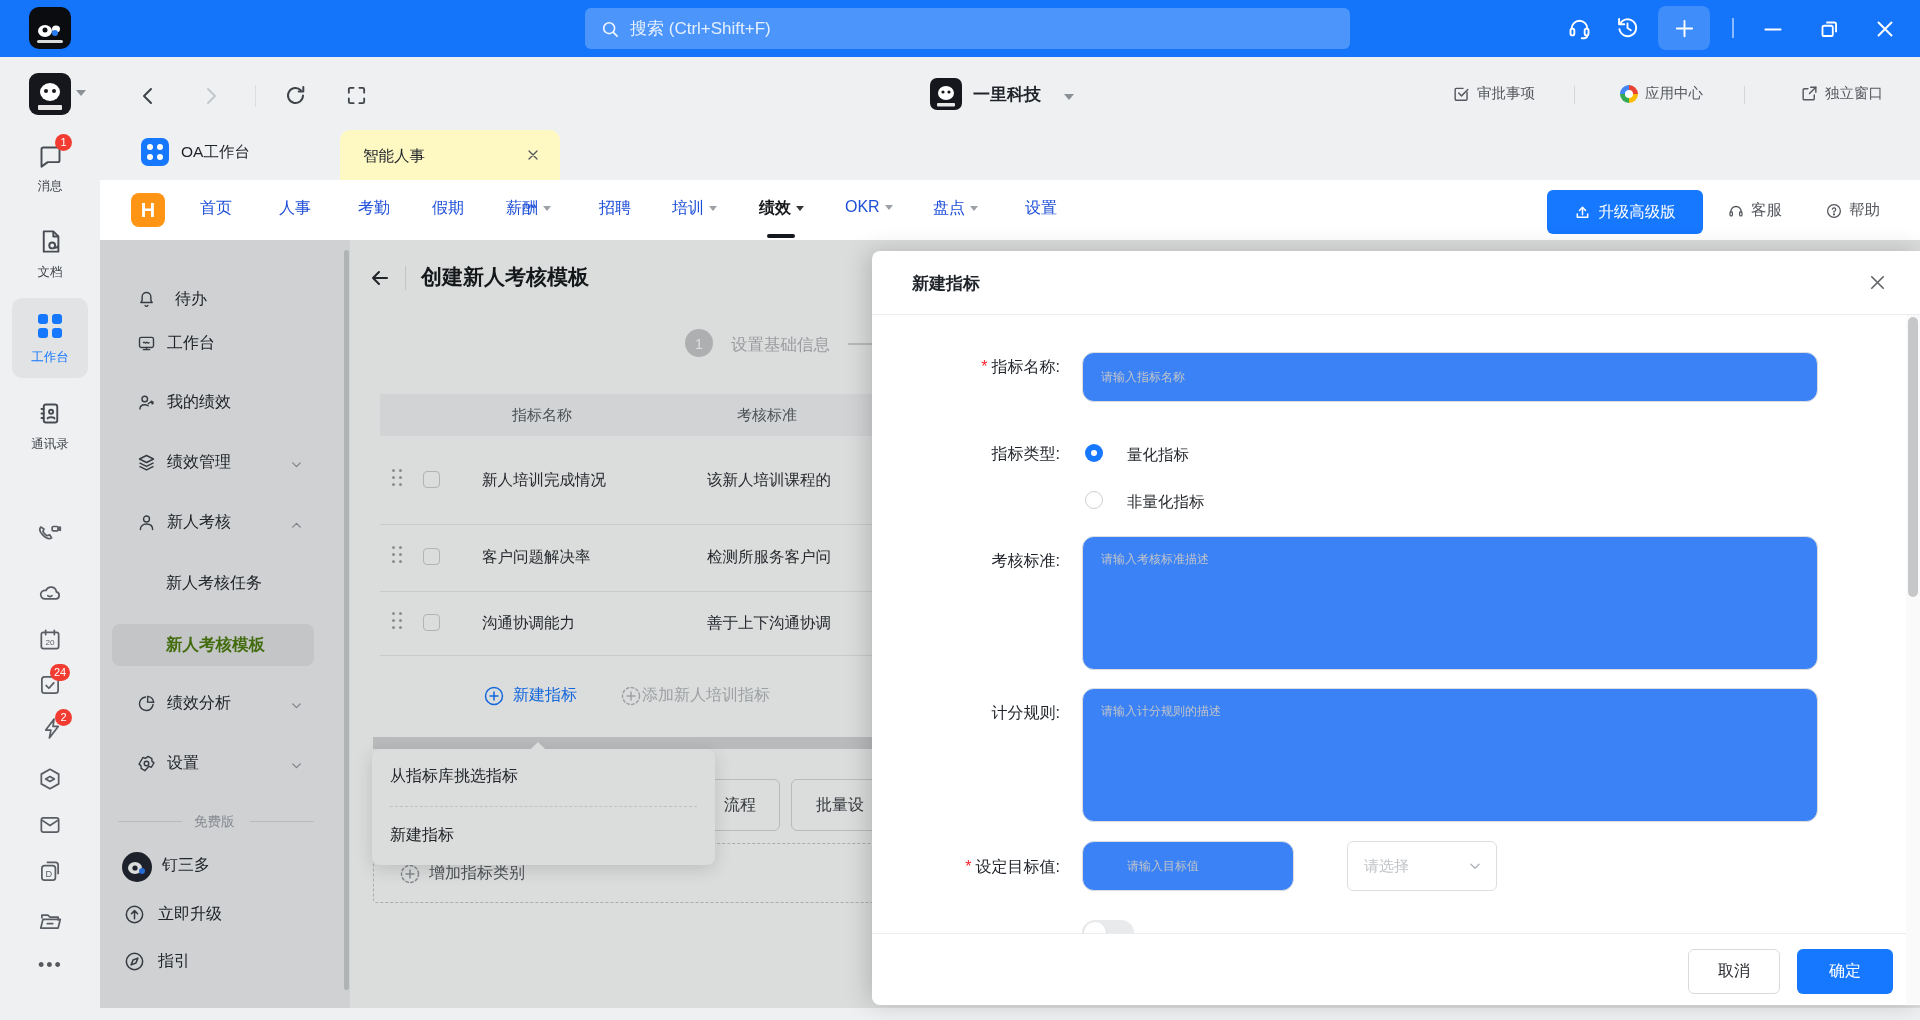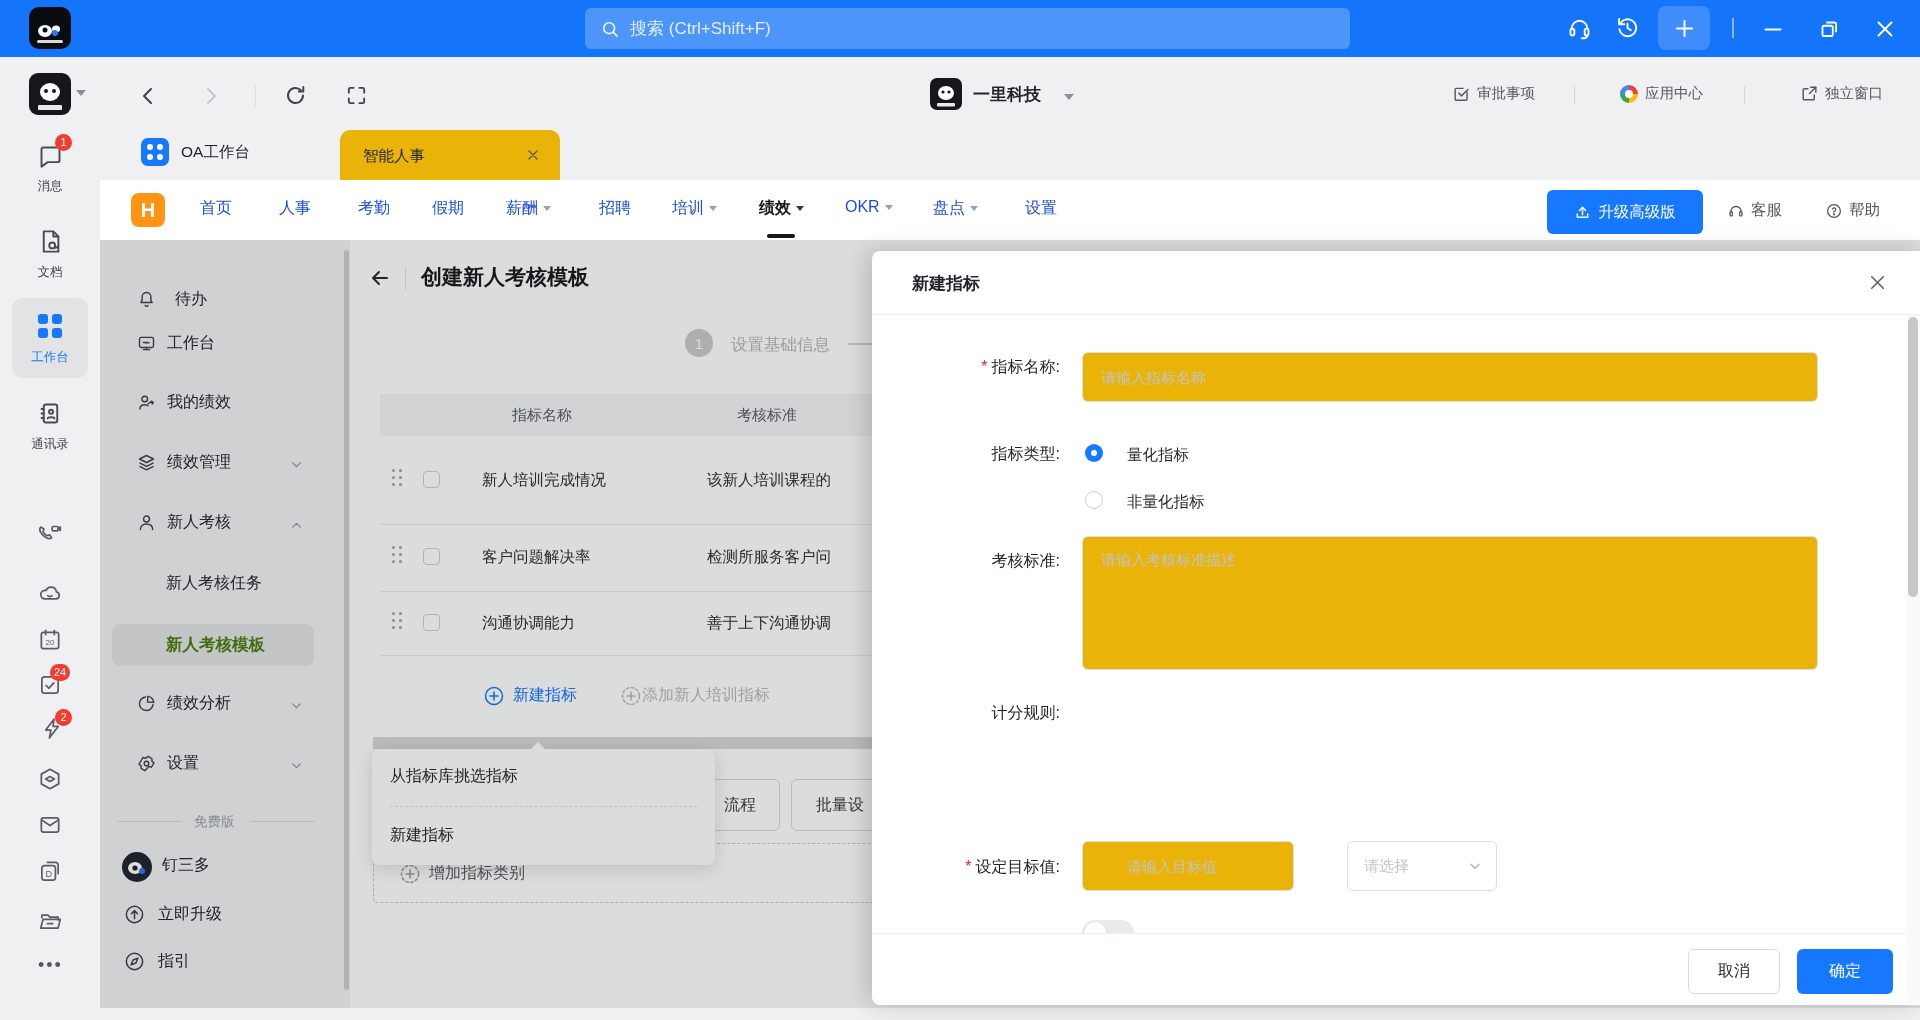--- a/index.html
+++ b/index.html
@@ -15,21 +15,21 @@
              border-radius:6px;display:flex;align-items:center;padding-left:15px;box-sizing:border-box}
   .searchbox span{color:rgba(255,255,255,.85);font-size:17px;margin-left:10px}
   .tb-btn{color:#fff}
   .plusbtn{left:1658px;top:6px;width:52px;height:44px;border-radius:8px;background:rgba(255,255,255,.18);
            display:flex;align-items:center;justify-content:center}
 
   
   .chrome-txt{font-size:14.5px;color:#55585e}
   .vdiv{width:1px;height:18px;background:#d5d6d8}
   .caret-down{width:0;height:0;border-left:5px solid transparent;border-right:5px solid transparent;border-top:6px solid #8a9096}
-  .tab-active{left:340px;top:130px;width:220px;height:50px;background:#eab308;border-radius:10px 10px 0 0}
+  .tab-active{left:340px;top:130px;width:220px;height:50px;background:#fef9c3;border-radius:10px 10px 0 0}
 
   
   #dock{left:0;top:57px;width:100px;height:963px}
   .dock-label{left:0;width:100px;text-align:center;font-size:12.5px;color:#3f434a}
   .badge{background:#f23c32;color:#fff;border-radius:9px;font-size:11px;line-height:17px;
          text-align:center;min-width:17px;padding:0 4px;box-sizing:border-box}
 
   
   #hrbar{left:100px;top:180px;width:1820px;height:60px;background:#fff}
   .nav-it{position:absolute;top:18px;font-size:16px;color:#1d4ed8;display:flex;align-items:center;white-space:nowrap}
@@ -62,22 +62,22 @@
             box-shadow:0 4px 18px rgba(0,0,0,.14)}
   .dd-arrow{position:absolute;left:161px;top:-5px;width:10px;height:10px;background:#fff;transform:rotate(45deg)}
   .dd-item{position:absolute;left:18px;font-size:16px;color:#26292e}
 
   
   #overlay{left:100px;top:240px;width:1820px;height:780px;background:rgba(16,18,22,.15);z-index:40}
   #modal{left:872px;top:251px;width:1048px;height:753px;background:#fff;border-radius:8px 0 0 8px;
          box-shadow:-4px 0 24px rgba(0,0,0,.18);z-index:50}
   .m-label{position:absolute;left:8px;width:180px;text-align:right;font-size:16px;color:#1f2329;white-space:nowrap}
   .req{color:#f5222d;margin-right:4px}
-  .m-input{position:absolute;border:1px solid #dcdee0;border-radius:6px;box-sizing:border-box;
-           font-size:15px;color:#26292e;padding:0 18px;outline:none;background:#eab308;
+  .m-input{position:absolute;border:1px solid #dcdee0;border-radius:12px;box-sizing:border-box;
+           font-size:12px;color:#26292e;padding:0 18px;outline:none;background:#3b82f6;
            font-family:"Liberation Sans","DejaVu Sans",sans-serif}
   .m-area{padding:14px 18px;resize:none}
   .m-input::placeholder,.m-area::placeholder{color:#c1c4c8}
   .radio{position:absolute;width:18px;height:18px;border-radius:50%;box-sizing:border-box}
   .radio.on{background:#1677ff}
   .radio.on::after{content:"";position:absolute;left:6px;top:6px;width:6px;height:6px;border-radius:50%;background:#fff}
   .radio.off{border:1.5px solid #cdd0d4;background:#fff}
   .m-opt{position:absolute;font-size:15.5px;color:#25282d}
   .m-select{position:absolute;border:1px solid #dcdee0;border-radius:6px;box-sizing:border-box;background:#fff;
             display:flex;align-items:center;justify-content:space-between;padding:0 14px 0 16px;font-size:15px;color:#c1c4c8}
@@ -569,20 +569,21 @@
     <div class="m-label" style="top:193px"><span>指标类型:</span></div>
     <div class="radio on" style="left:213px;top:193px"></div>
     <div class="m-opt" style="left:255px;top:194px">量化指标</div>
     <div class="radio off" style="left:213px;top:240px"></div>
     <div class="m-opt" style="left:255px;top:241px">非量化指标</div>
 
     <div class="m-label" style="top:300px"><span>考核标准:</span></div>
     <textarea class="m-input m-area" style="left: 210px; top: 285px; width: 736px; height: 134px;" placeholder="请输入考核标准描述"></textarea>
 
     <div class="m-label" style="top:452px"><span>计分规则:</span></div>
+    <textarea class="m-input m-area" style="left: 210px; top: 437px; width: 736px; height: 134px;" placeholder="请输入计分规则的描述"></textarea>
 
     <div class="m-label" style="top:606px"><span class="req">*</span><span>设定目标值:</span></div>
     <input class="m-input" style="left: 210px; top: 590px; width: 212px; height: 50px; padding-left: 44px;" placeholder="请输入目标值">
     <div class="m-select" style="left:475px;top:590px;width:150px;height:50px">
       <span>请选择</span>
       <svg width="14" height="14" viewBox="0 0 24 24" fill="none" stroke="#b0b3b8" stroke-width="2.4" stroke-linecap="round" stroke-linejoin="round">
           <path d="M5 9l7 7 7-7"></path>
         </svg>
     </div>
 

